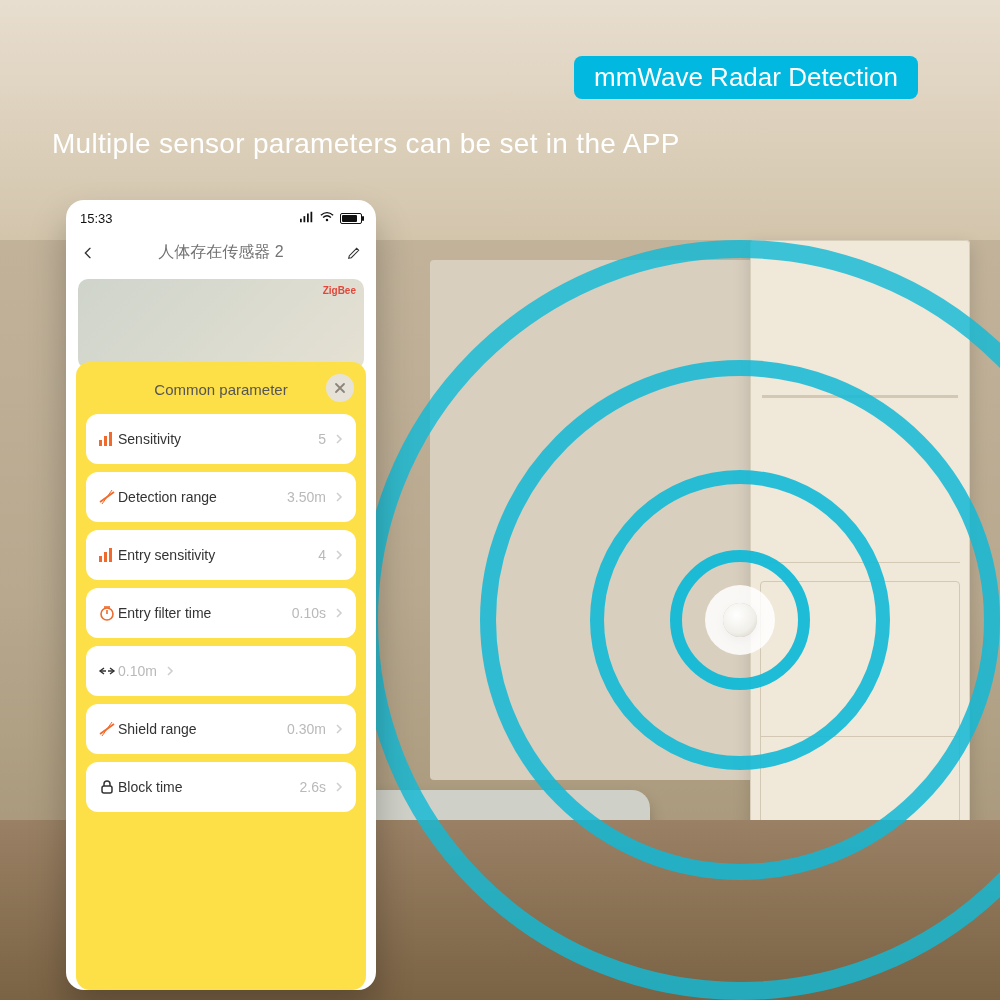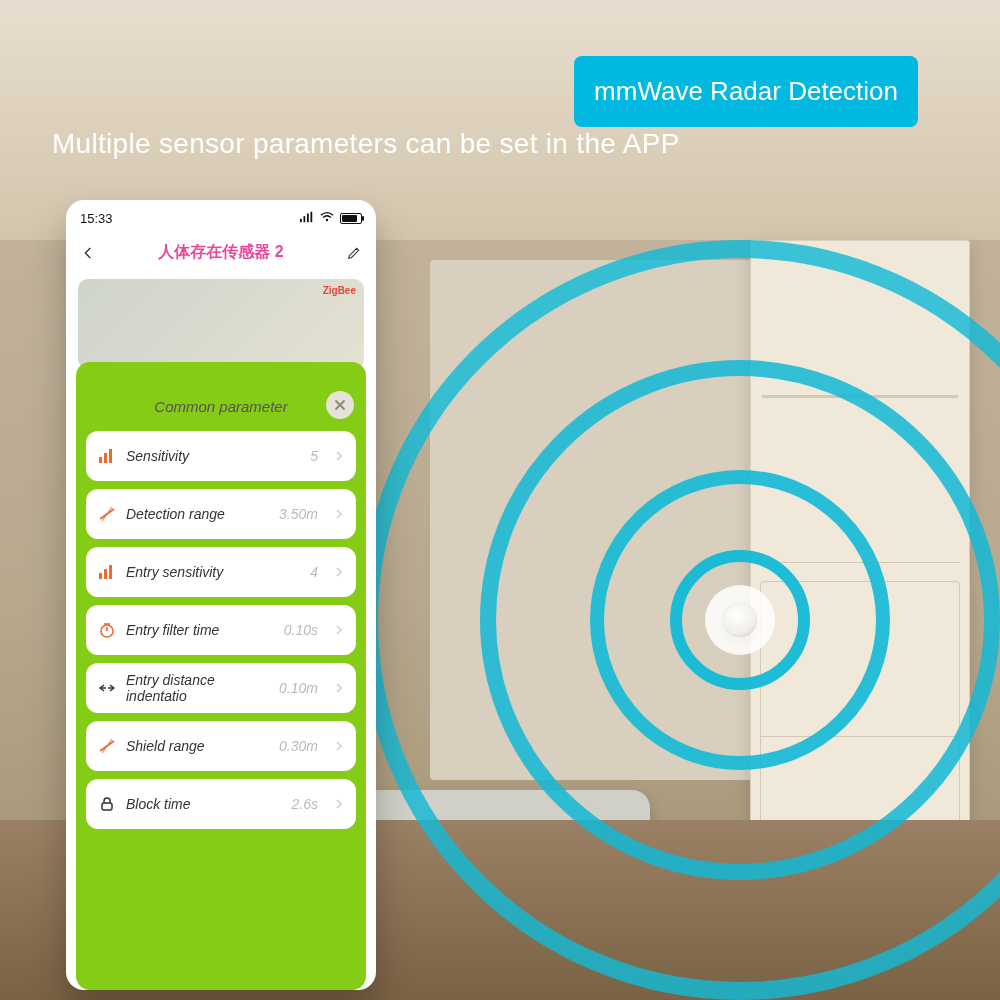--- a/index.html
+++ b/index.html
@@ -19,21 +19,21 @@
   .cab::before, .cab::after { content:""; position:absolute; left:10px; right:10px; height:1px; background:#d3c8b4; }
   .cab::before { top:52%; } .cab::after { top:80%; }
   .cab .shelf1 { position:absolute; top:25%; left:12px; right:12px; height:3px; background:#d3c8b4;}
   .cab .door { position:absolute; top:55%; left:10px; right:10px; bottom:10px; border:1px solid #d3c8b4; border-radius:4px;}
   .sofa { position:absolute; left:350px; bottom:70px; width:300px; height:140px; background:#cfd0c7; border-radius:18px 18px 6px 6px; box-shadow:0 8px 16px rgba(0,0,0,.2); filter:blur(.3px);}
   .wallshadow{position:absolute; left:430px; top:260px; width:420px; height:520px; background:#d8cfbf; border-radius:4px;}
 
   
   .badge {
     position:absolute; top:56px; right:82px;
-    background:#00b8e0; color:#fff; font-size:26px; padding:20px 20px; border-radius:8px; font-weight:500;
+    background:#00b8e0; color:#fff; font-size:26px; padding:6px 20px; border-radius:8px; font-weight:500;
   }
   .headline {
     position:absolute; top:128px; left:52px; color:#fff; font-size:28px; font-weight:400; letter-spacing:.3px;
   }
 
   
   .radar { position:absolute; left:440px; top:320px; width:600px; height:600px; pointer-events:none;}
   .ring { position:absolute; border-radius:50%; border:12px solid #12b9d6; opacity:.95;}
   .r1{ width:140px;height:140px; left:230px; top:230px; border-width:12px;}
   .r2{ width:300px;height:300px; left:150px; top:150px; border-width:14px; opacity:.9;}
@@ -46,41 +46,41 @@
   }
 
   
   .phone {
     position:absolute; left:66px; top:200px; width:310px; height:790px;
     background:#ffffff; border-radius:18px; overflow:hidden; box-shadow:0 20px 36px rgba(0,0,0,.25);
   }
   .statusbar { display:flex; justify-content:space-between; align-items:center; height:36px; padding:12px 14px; font-size:13px; color:#111;}
   .statusbar .right { display:flex; gap:6px; align-items:center;}
   .navrow { display:flex; align-items:center; justify-content:space-between; padding:6px 14px 10px; }
-  .navrow .title { font-size:16px; color:#ec4899;font-weight:bold;}
+  .navrow .title { font-size:16px; color:#737373;}
   .chev { width:16px; height:16px; display:inline-block;}
   .chev svg{width:100%;height:100%;}
   .hero {
     margin:6px 12px 0; height:90px; border-radius:10px; position:relative;
     background:linear-gradient(135deg,#cfd4cb,#e5e1d3);
   }
   .zig { position:absolute; top:6px; right:8px; font-size:10px; color:#e1483b; font-weight:600;}
   .sheet {
     position:absolute; left:10px; right:10px; top:162px; bottom:0;
-    background:#84cc16; border-radius:14px; padding:27px 10px 0; overflow:hidden;font-style:italic;
+    background:#fde047; border-radius:14px; padding:10px 10px 0; overflow:hidden;
   }
   .sheet-head { display:flex; align-items:center; justify-content:center; position:relative; height:34px;}
   .sheet-head .h { font-size:15px; color:#555;}
   .closebtn{
     position:absolute; right:2px; top:2px; width:28px;height:28px;border-radius:50%;
     background:#e7e2d8; display:flex; align-items:center; justify-content:center; color:#8a8578;
   }
   .row {
     background:#fff; border-radius:12px; height:50px; margin:8px 0; padding:0 12px;
-    display:flex; align-items:center; gap:10px; font-size:14px; color:#333;
+    display:flex; align-items:center; gap:2px; font-size:14px; color:#333;
   }
   .section-label { text-align:center; font-size:15px; color:#555; margin:10px 0 2px;}
   .row .ic { width:18px;height:18px; flex:0 0 18px; color:#ef6a2c; display:flex;align-items:center;justify-content:center;}
   .row .ic svg{width:100%;height:100%;}
   .row .label { flex:1; color:#333;}
   .row .val { color:#b9b9b9; font-size:14px;}
   .row .arrow { color:#cfcfcf; margin-left:6px;}
   .row .arrow svg{width:10px;height:10px;}
 
   
@@ -220,21 +220,20 @@
           </svg></span>
     </div>
 
     <div class="row">
       <span class="ic">
           <svg viewBox="0 0 18 18">
             <path d="M2 9 H8 M10 9 H16" stroke="#333" stroke-width="1.6"></path>
             <path d="M6 6 L2 9 L6 12 M12 6 L16 9 L12 12" fill="none" stroke="#333" stroke-width="1.4"></path>
           </svg>
         </span>
-      <span class="label">Entry distance indentatio</span>
       <span class="val">0.10m</span>
       <span class="arrow"><svg viewBox="0 0 10 10">
             <path d="M3 1 L7 5 L3 9" fill="none" stroke="#cfcfcf" stroke-width="1.6"></path>
           </svg></span>
     </div>
 
     <div class="row">
       <span class="ic">
           <svg viewBox="0 0 18 18">
             <path d="M2 14 L16 4" stroke="#ef6a2c" stroke-width="1.8"></path>

